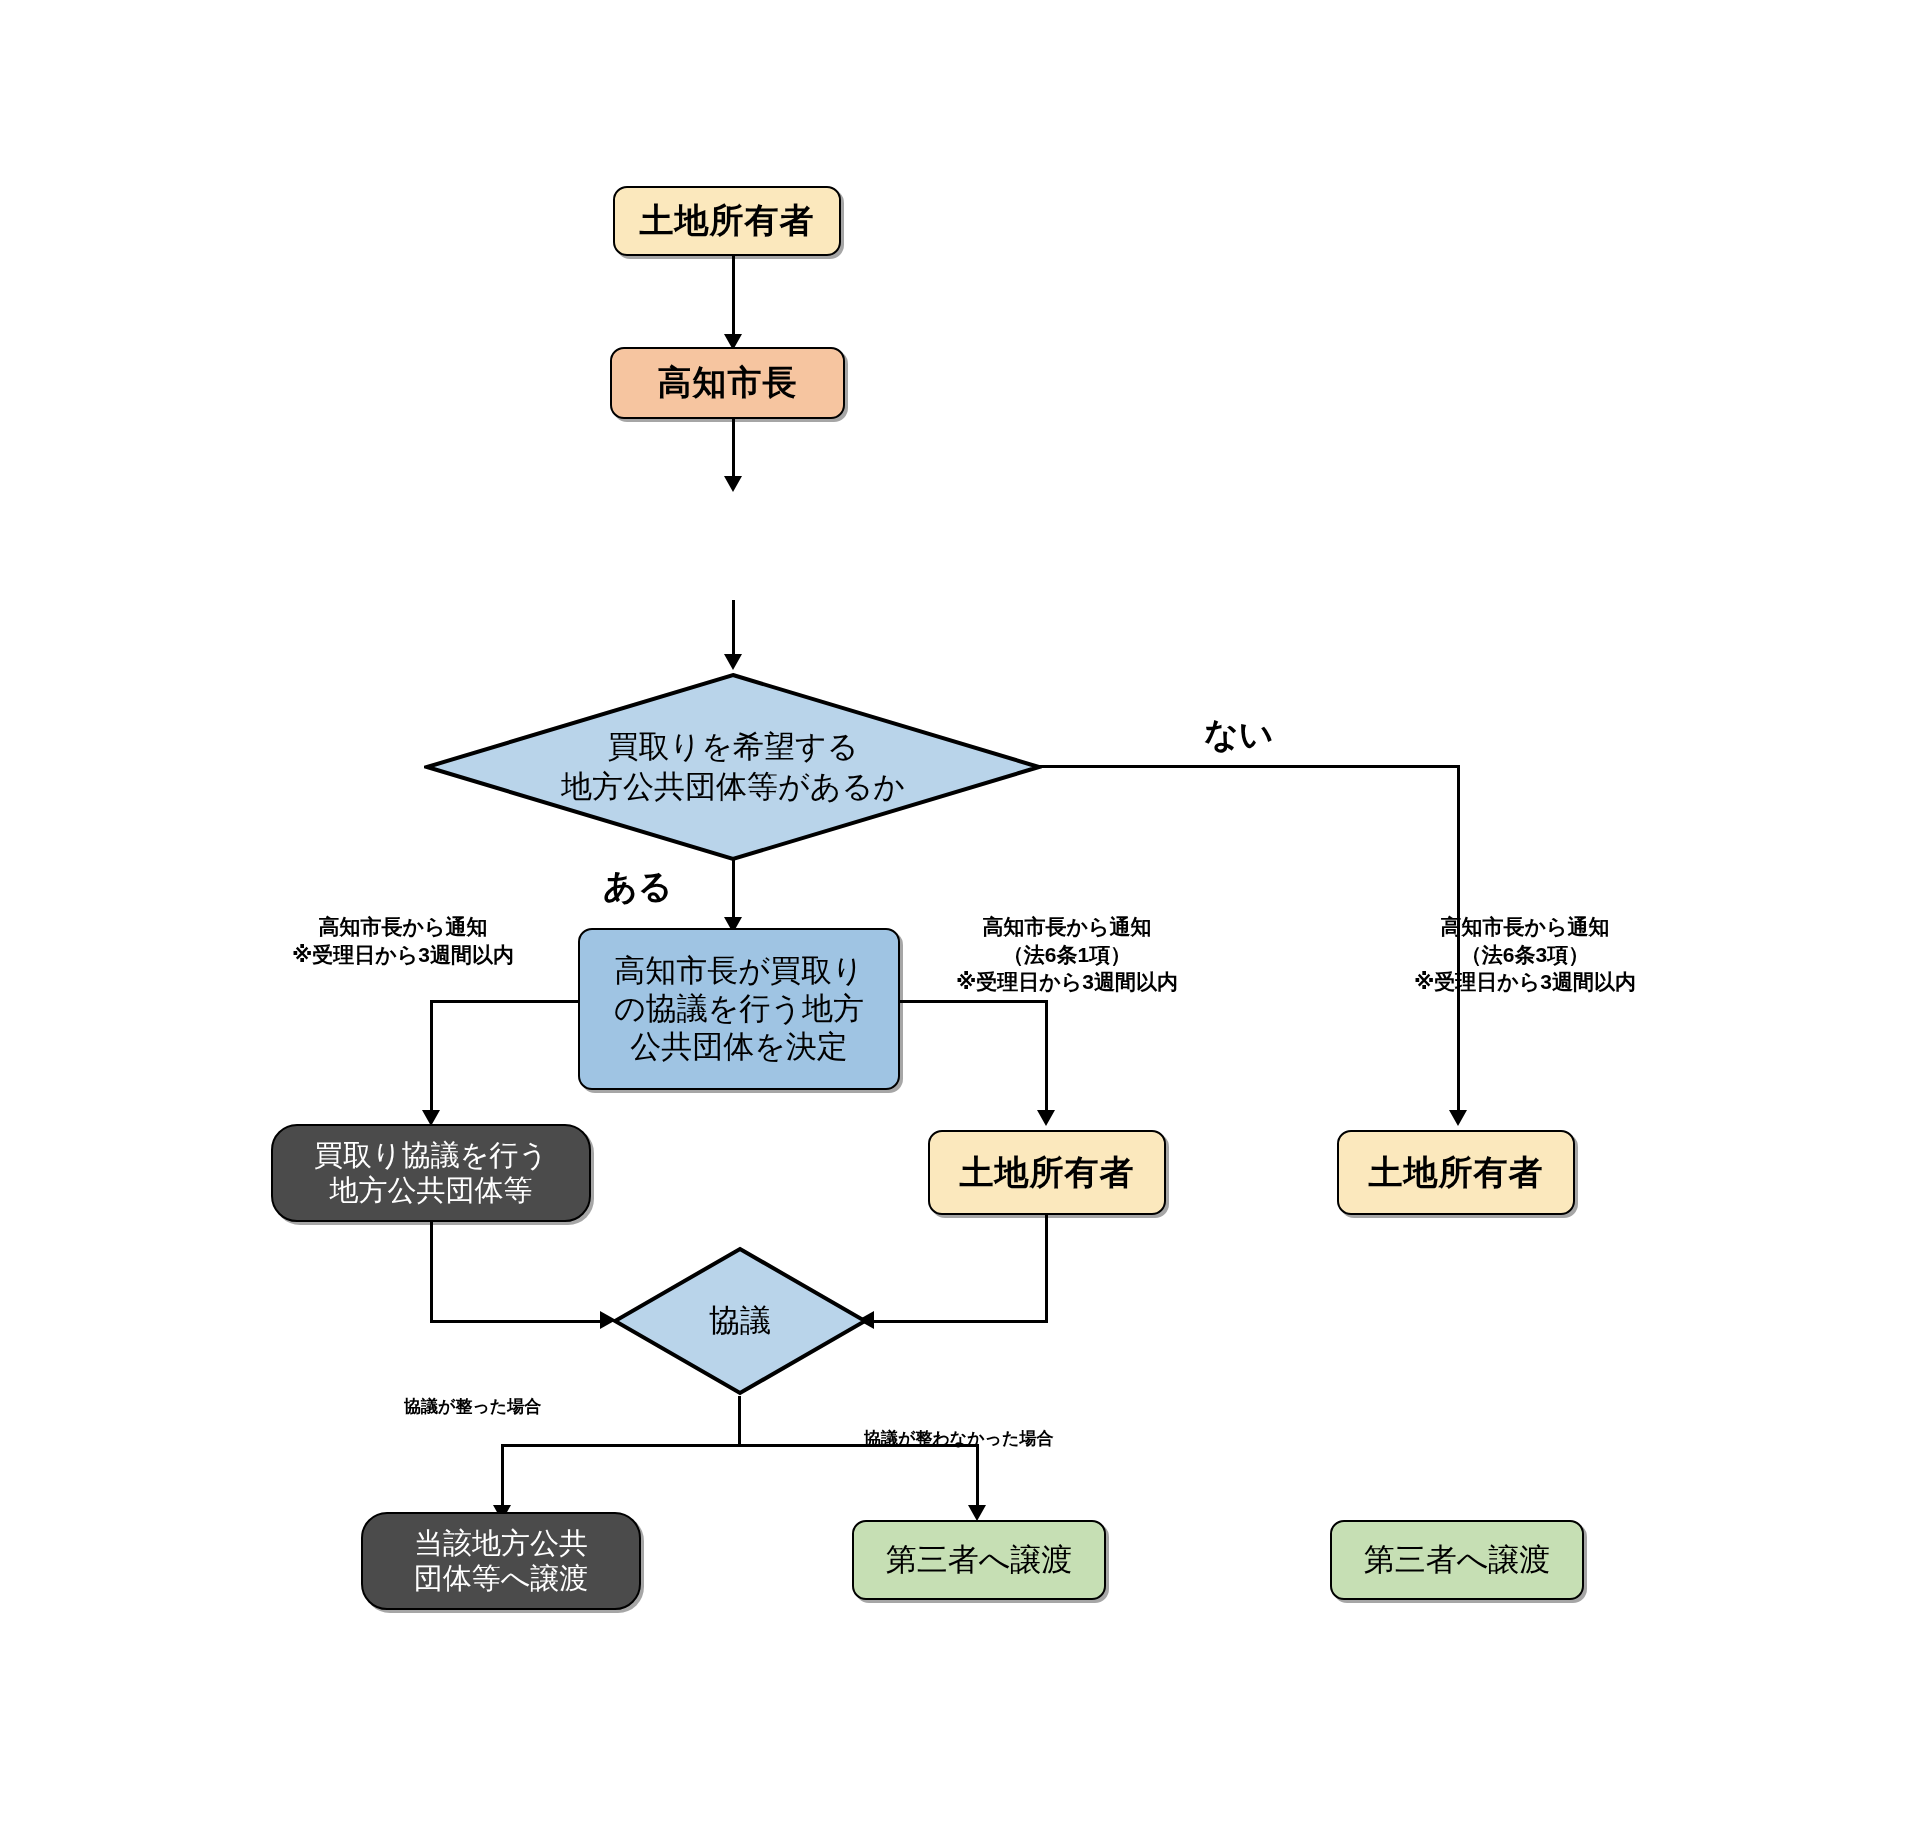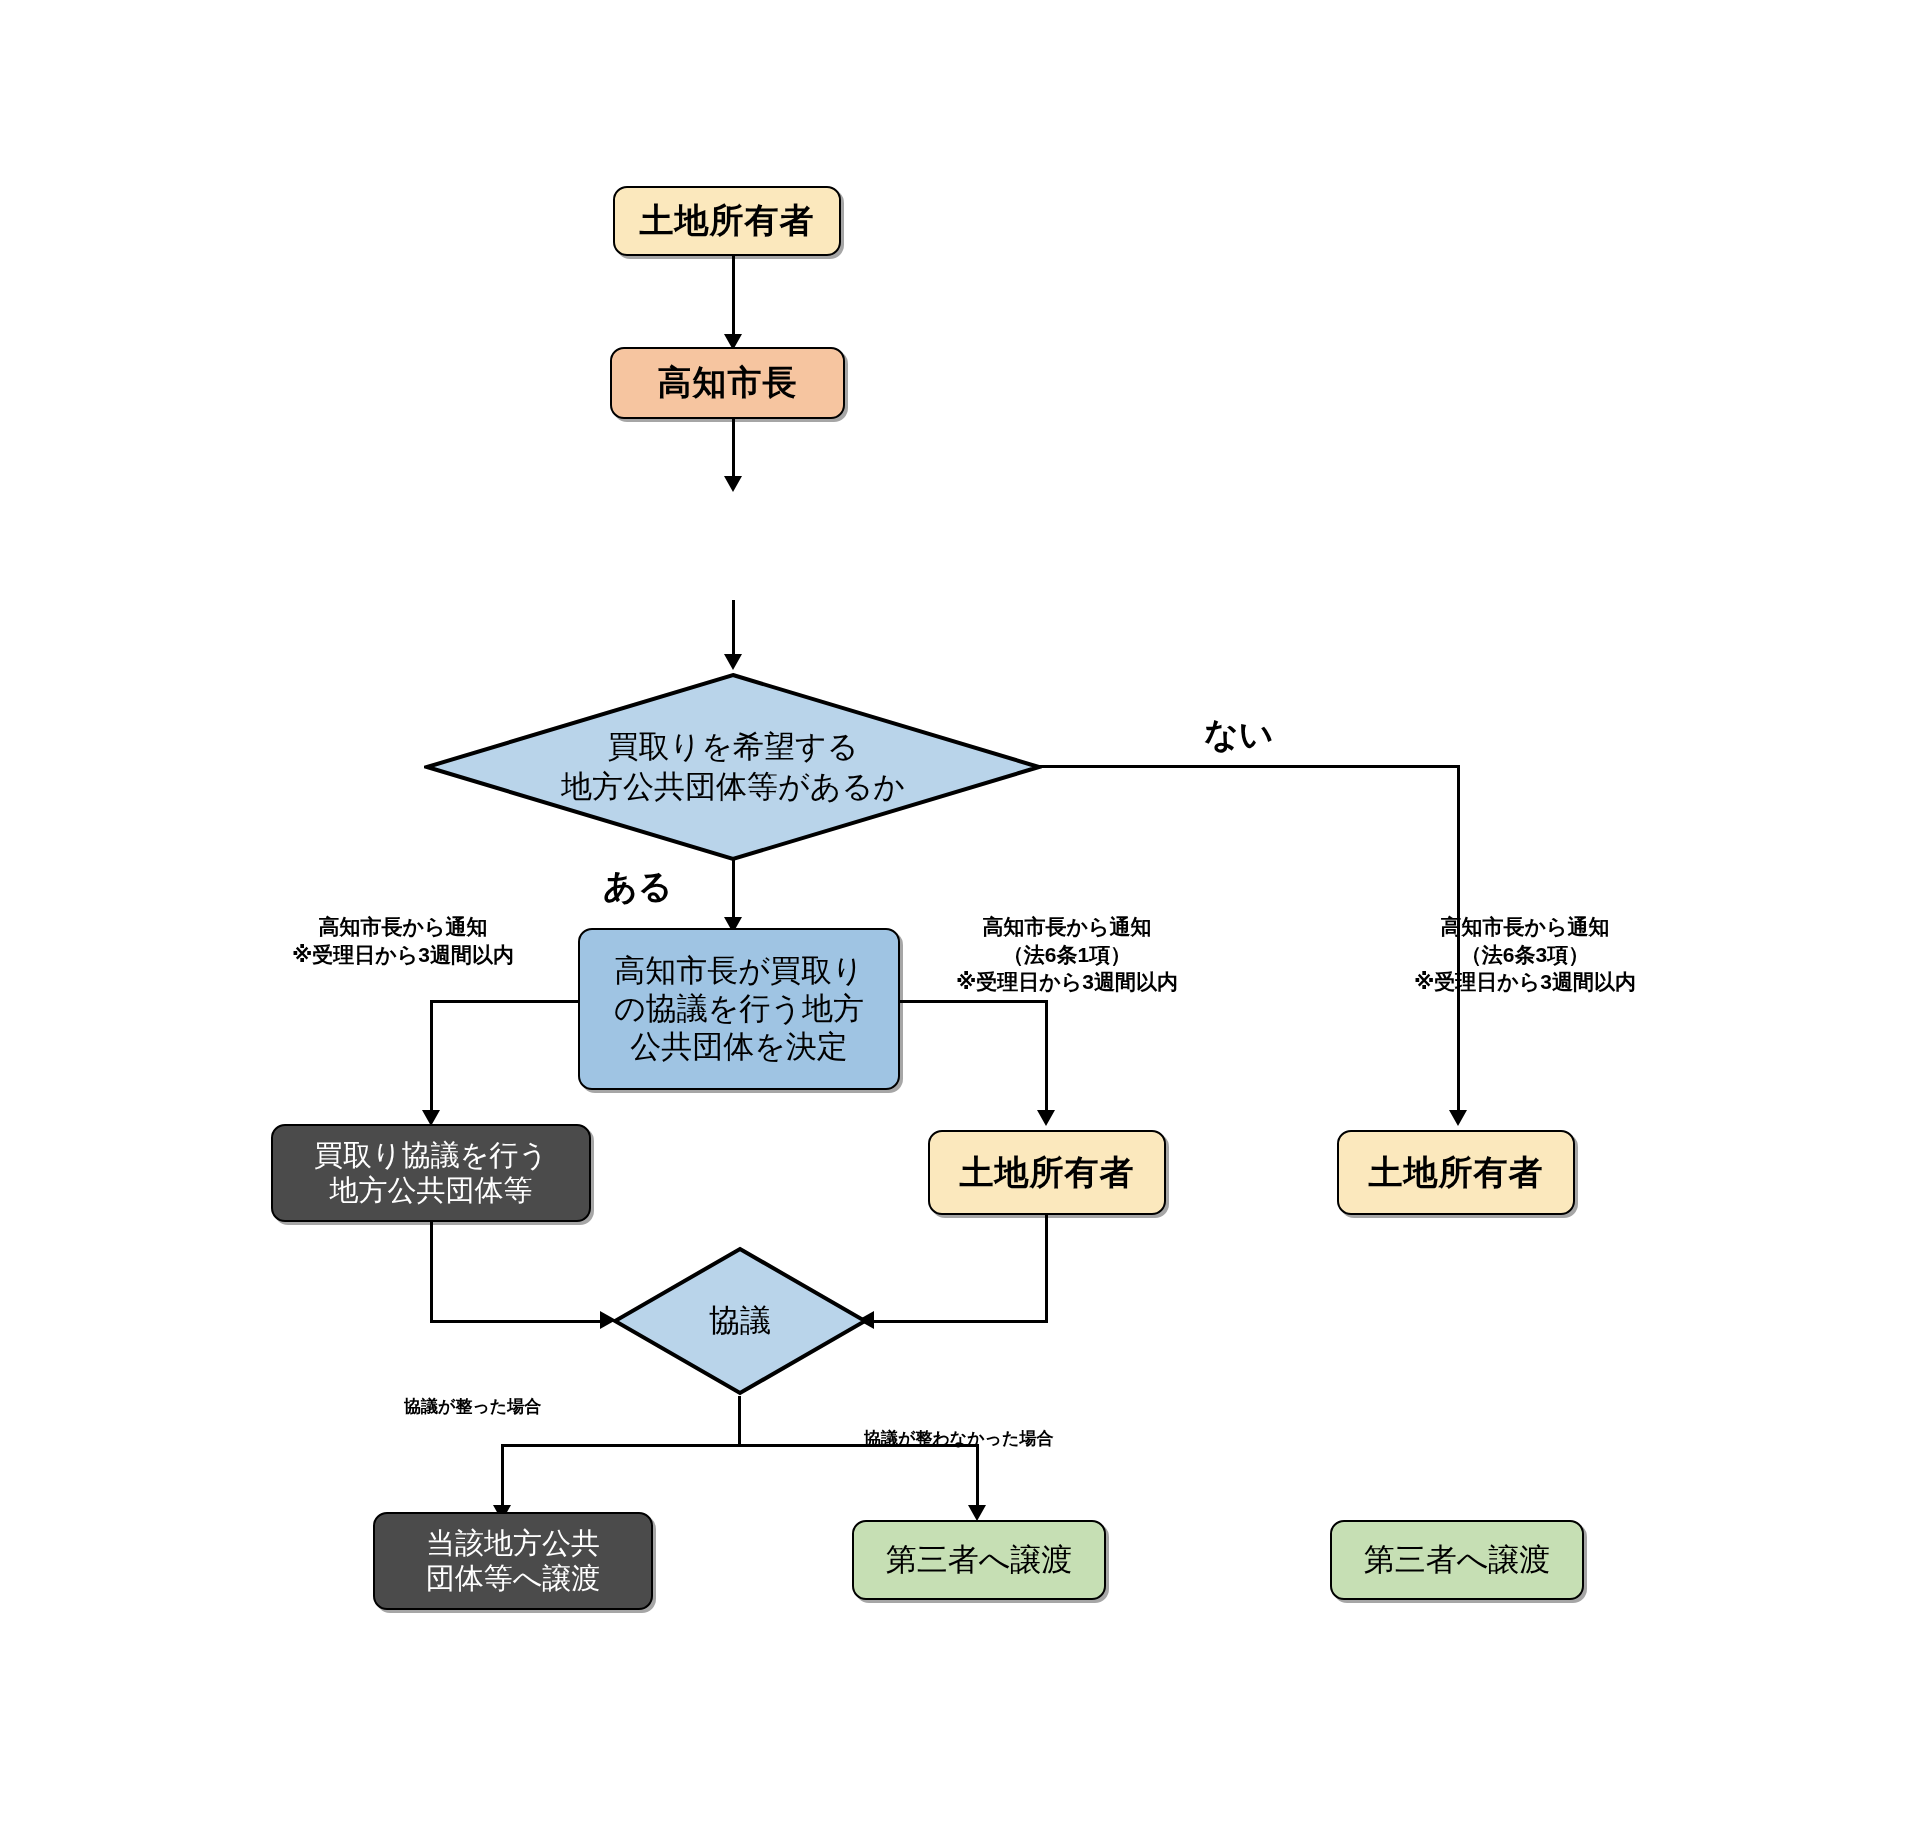--- a/index.html
+++ b/index.html
@@ -31,21 +31,21 @@
   }
   .node.cream{background:#fbe8bd;}
   .node.peach{background:#f6c5a0;}
   .node.blue-light{background:#b9d4ea;}
   .node.blue-mid{background:#9fc4e3;}
   .node.gray{background:#4b4b4b;color:#fff;border-color:#000;}
   .node.green{background:#c6dfb4;}
 
   .t-big{font-size:34px;font-weight:bold;letter-spacing:1px;}
   .t-med{font-size:31px;font-weight:normal;}
-  .t-node-gray{font-size:29px;font-weight:normal;}
+  .t-node-gray{font-size:29px;font-weight:normal;border-radius:26px;}
 
   
   .diamond{
     position:absolute;
     box-sizing:border-box;
   }
   .diamond .shape{position:absolute;inset:0;}
   .diamond .label{
     position:absolute;
     inset:0;
@@ -178,21 +178,21 @@
   <div class="line vline" style="left:738px;top:1396px;height:50px;"></div>
   <div class="line hline" style="left:501px;top:1444px;width:478px;"></div>
   <div class="line vline" style="left:501px;top:1444px;height:68px;"></div>
   <div class="arrow-down" style="left:493px;top:1505px;"></div>
   <div class="line vline" style="left:976px;top:1444px;height:68px;"></div>
   <div class="arrow-down" style="left:968px;top:1505px;"></div>
 
   <div class="txt ann" style="left:404px;top:1396px;">協議が整った場合</div>
   <div class="txt ann" style="left:864px;top:1396px;margin-top:32px;">協議が整わなかった場合</div>
 
-  <div class="node gray t-node-gray" style="left:361px;top:1512px;width:280px;height:98px;margin-left:12px;">当該地方公共
+  <div class="node gray t-node-gray" style="left:361px;top:1512px;width:280px;height:98px;">当該地方公共
 団体等へ譲渡</div>
 
   <div class="node green t-med" style="left:852px;top:1520px;width:254px;height:80px;">第三者へ譲渡</div>
 
   <div class="node green t-med" style="left:1330px;top:1520px;width:254px;height:80px;">第三者へ譲渡</div>
 
 
 </div>
 
 </body></html>

